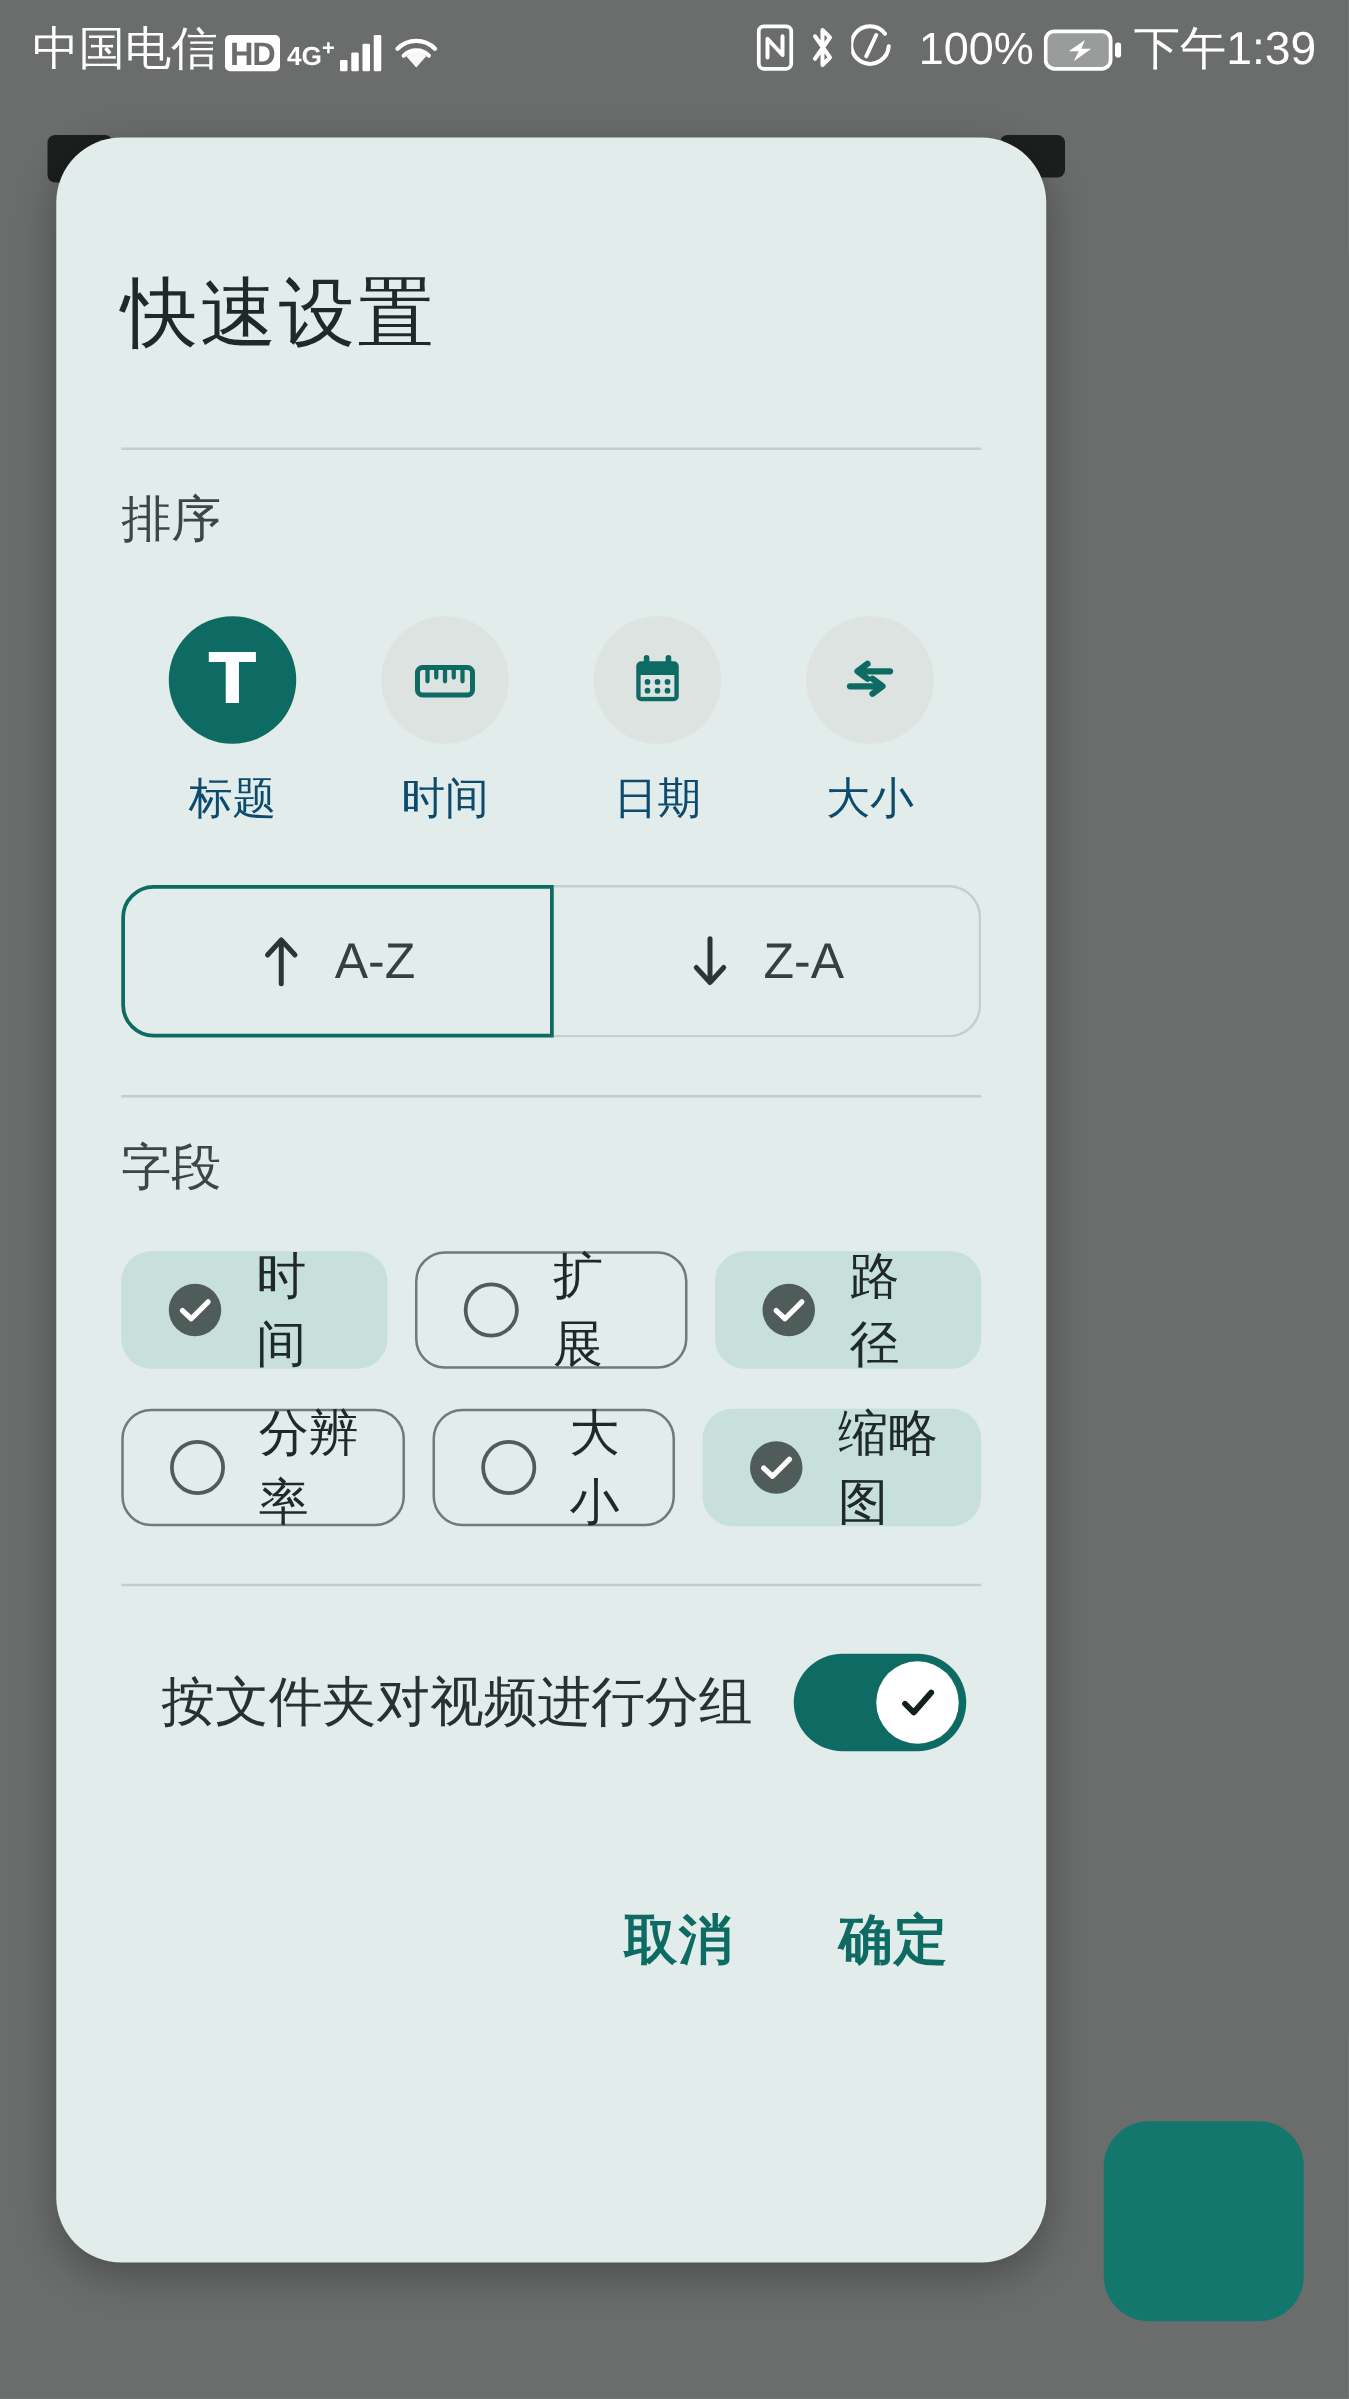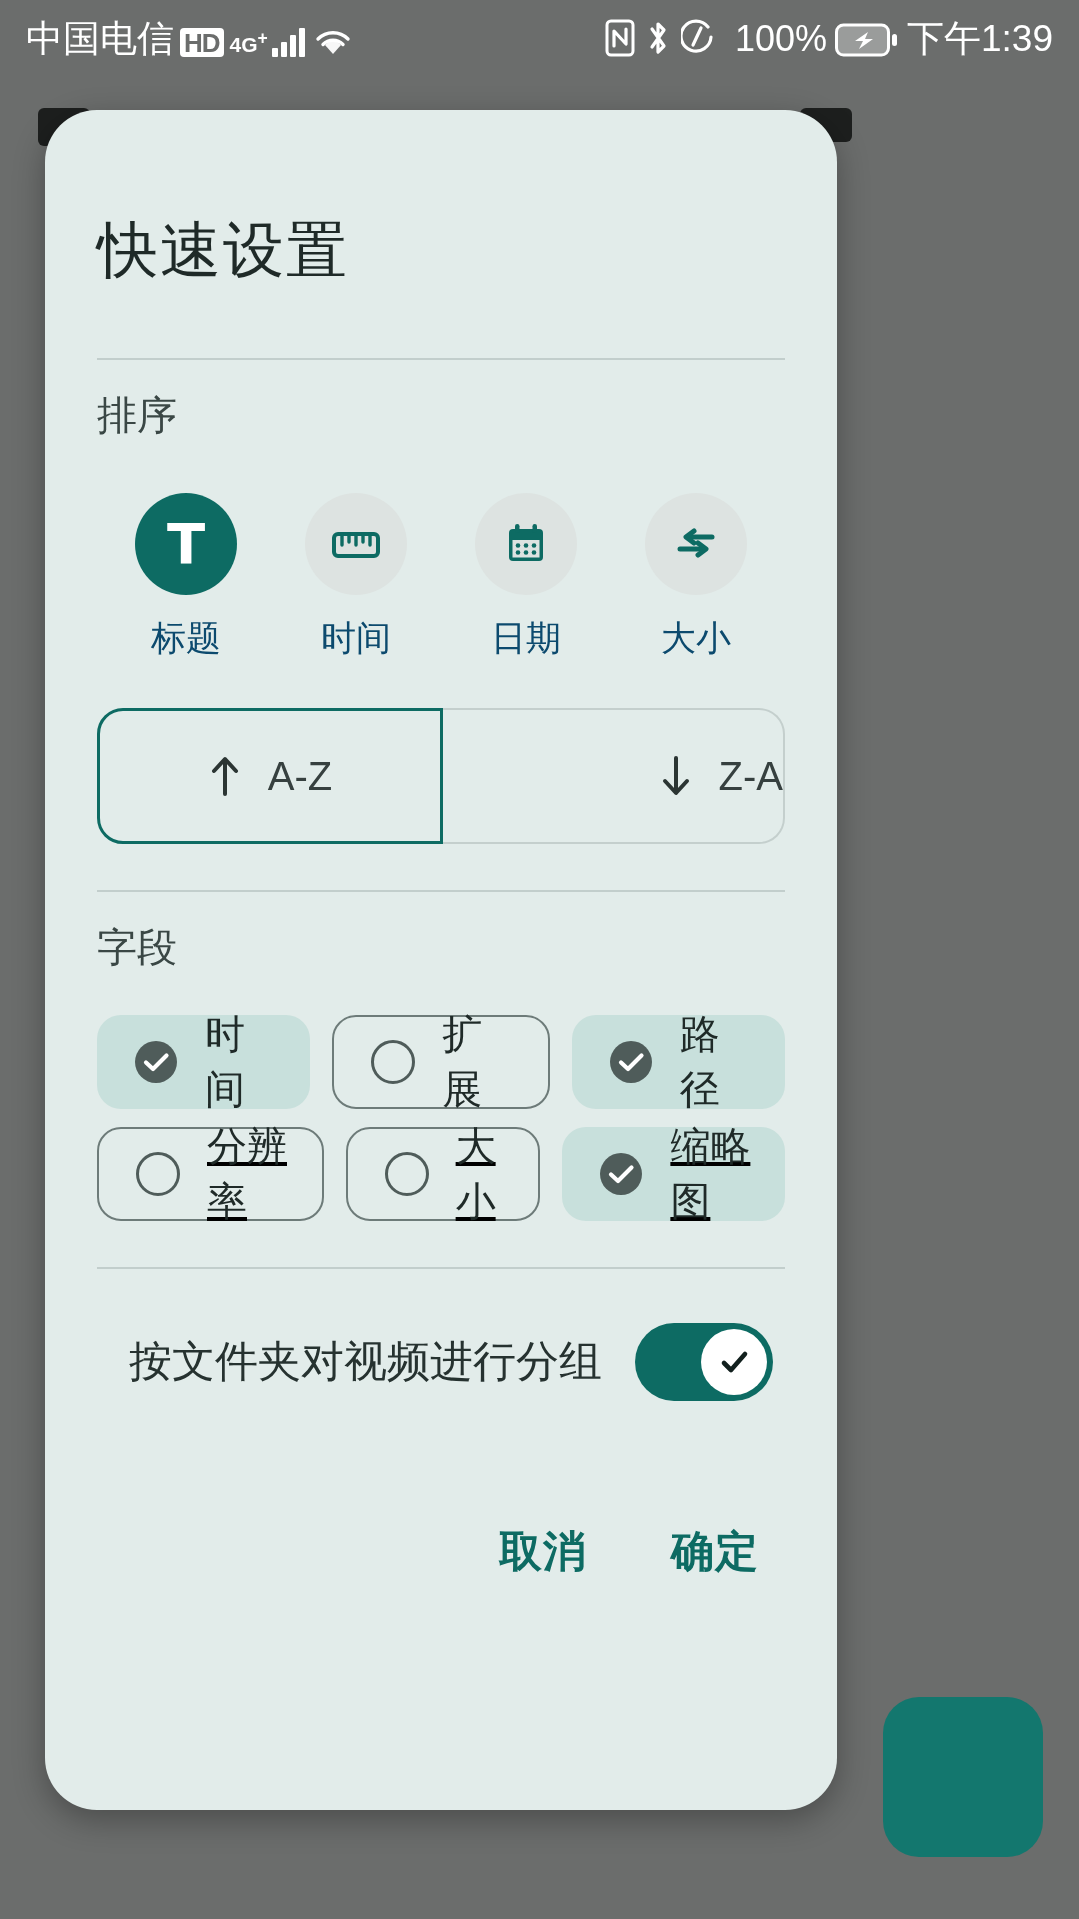--- a/index.html
+++ b/index.html
@@ -166,51 +166,50 @@
     color: #ffffff;
     font-weight: 700;
     line-height: 1;
     font-family: "DejaVu Sans", sans-serif;
   }
 
   
   #order-row {
     display: flex;
     margin-top: 46px;
-    height: 136px;
+    height: 122px;
   }
   .seg {
     flex: 1;
     display: flex;
     align-items: center;
     justify-content: center;
     gap: 26px;
     font-size: 40px;
     color: #36403f;
     box-sizing: border-box;
   }
   .seg-left {
     border: 3px solid #0d6b63;
     border-radius: 26px 0 0 26px;
   }
   .seg-right {
     border: 2px solid #c4cfcd;
     border-left: none;
     border-radius: 0 26px 26px 0;
-    justify-content: flex-end;
   }
   .arrow-svg { display:block; }
 
   
   .chip-row {
     display: flex;
     gap: 22px;
     margin-top: 40px;
   }
-  #chip-row-2 { margin-top: 18px; text-decoration: underline; }
+  #chip-row-2 { margin-top: 32px; }
   .chip {
     display: inline-flex;
     align-items: center;
     gap: 24px;
     height: 94px;
     padding: 0 34px;
     border-radius: 24px;
     box-sizing: border-box;
     font-size: 40px;
     color: #1f2a28;

